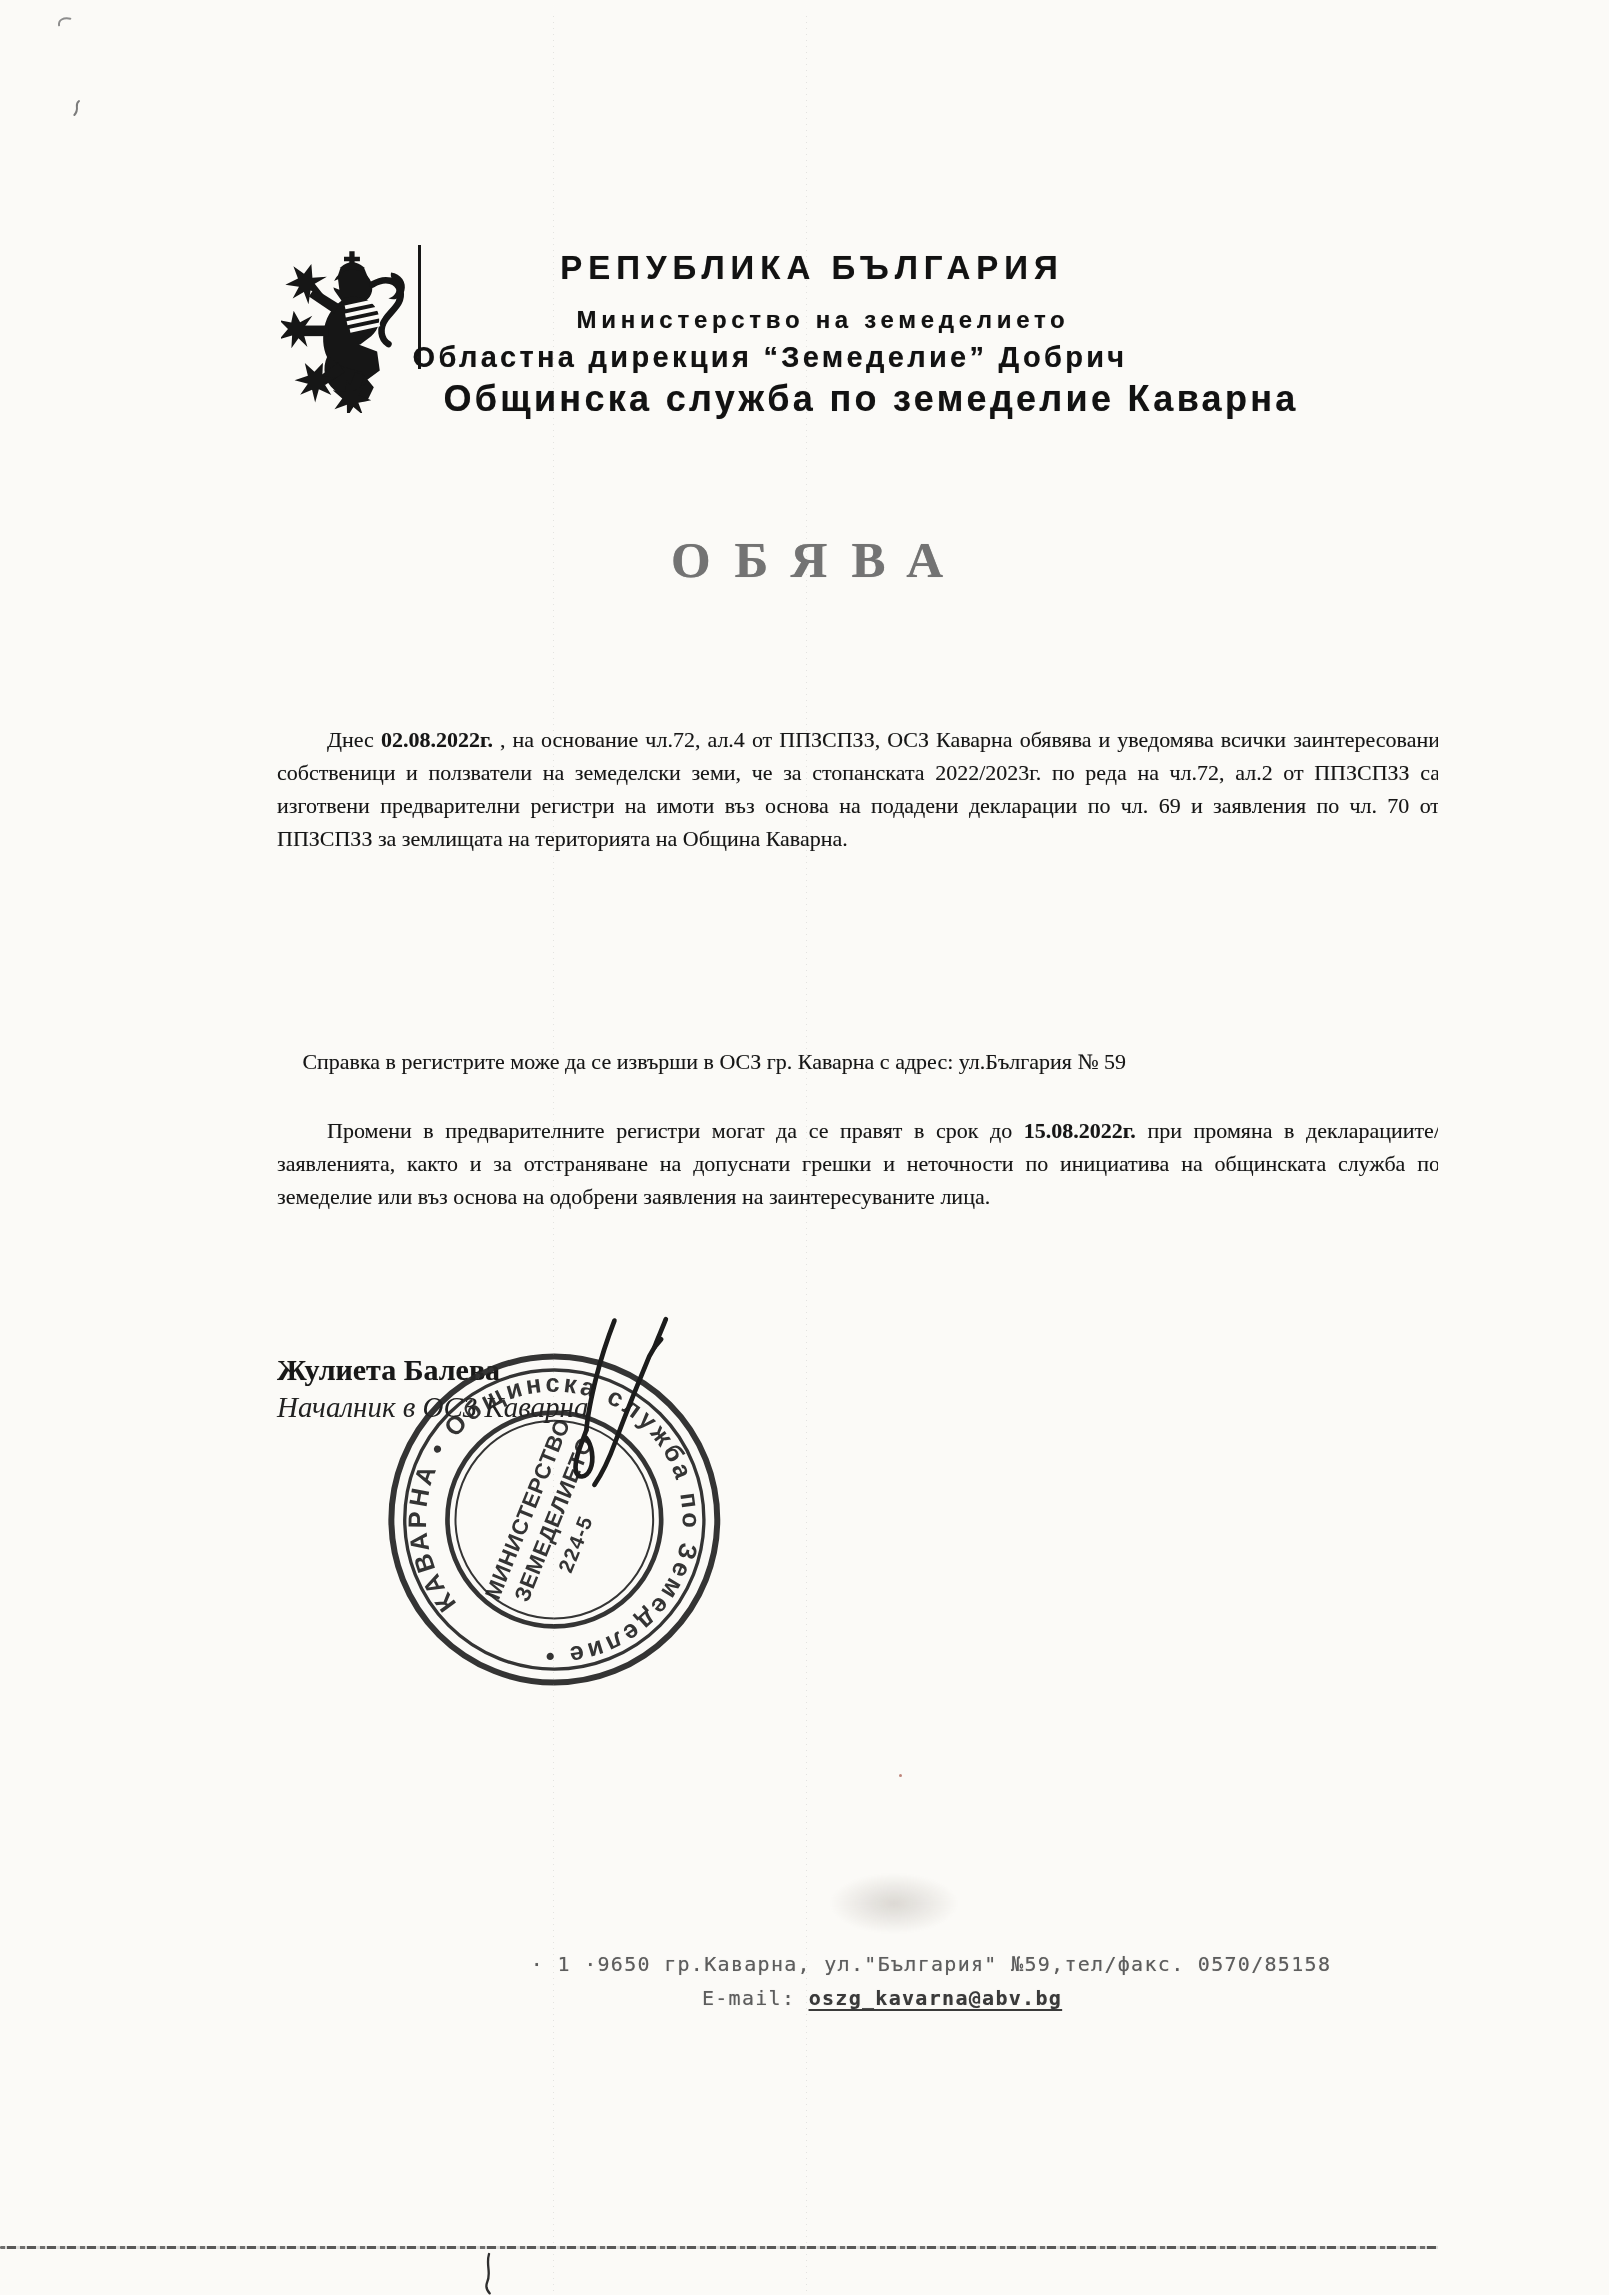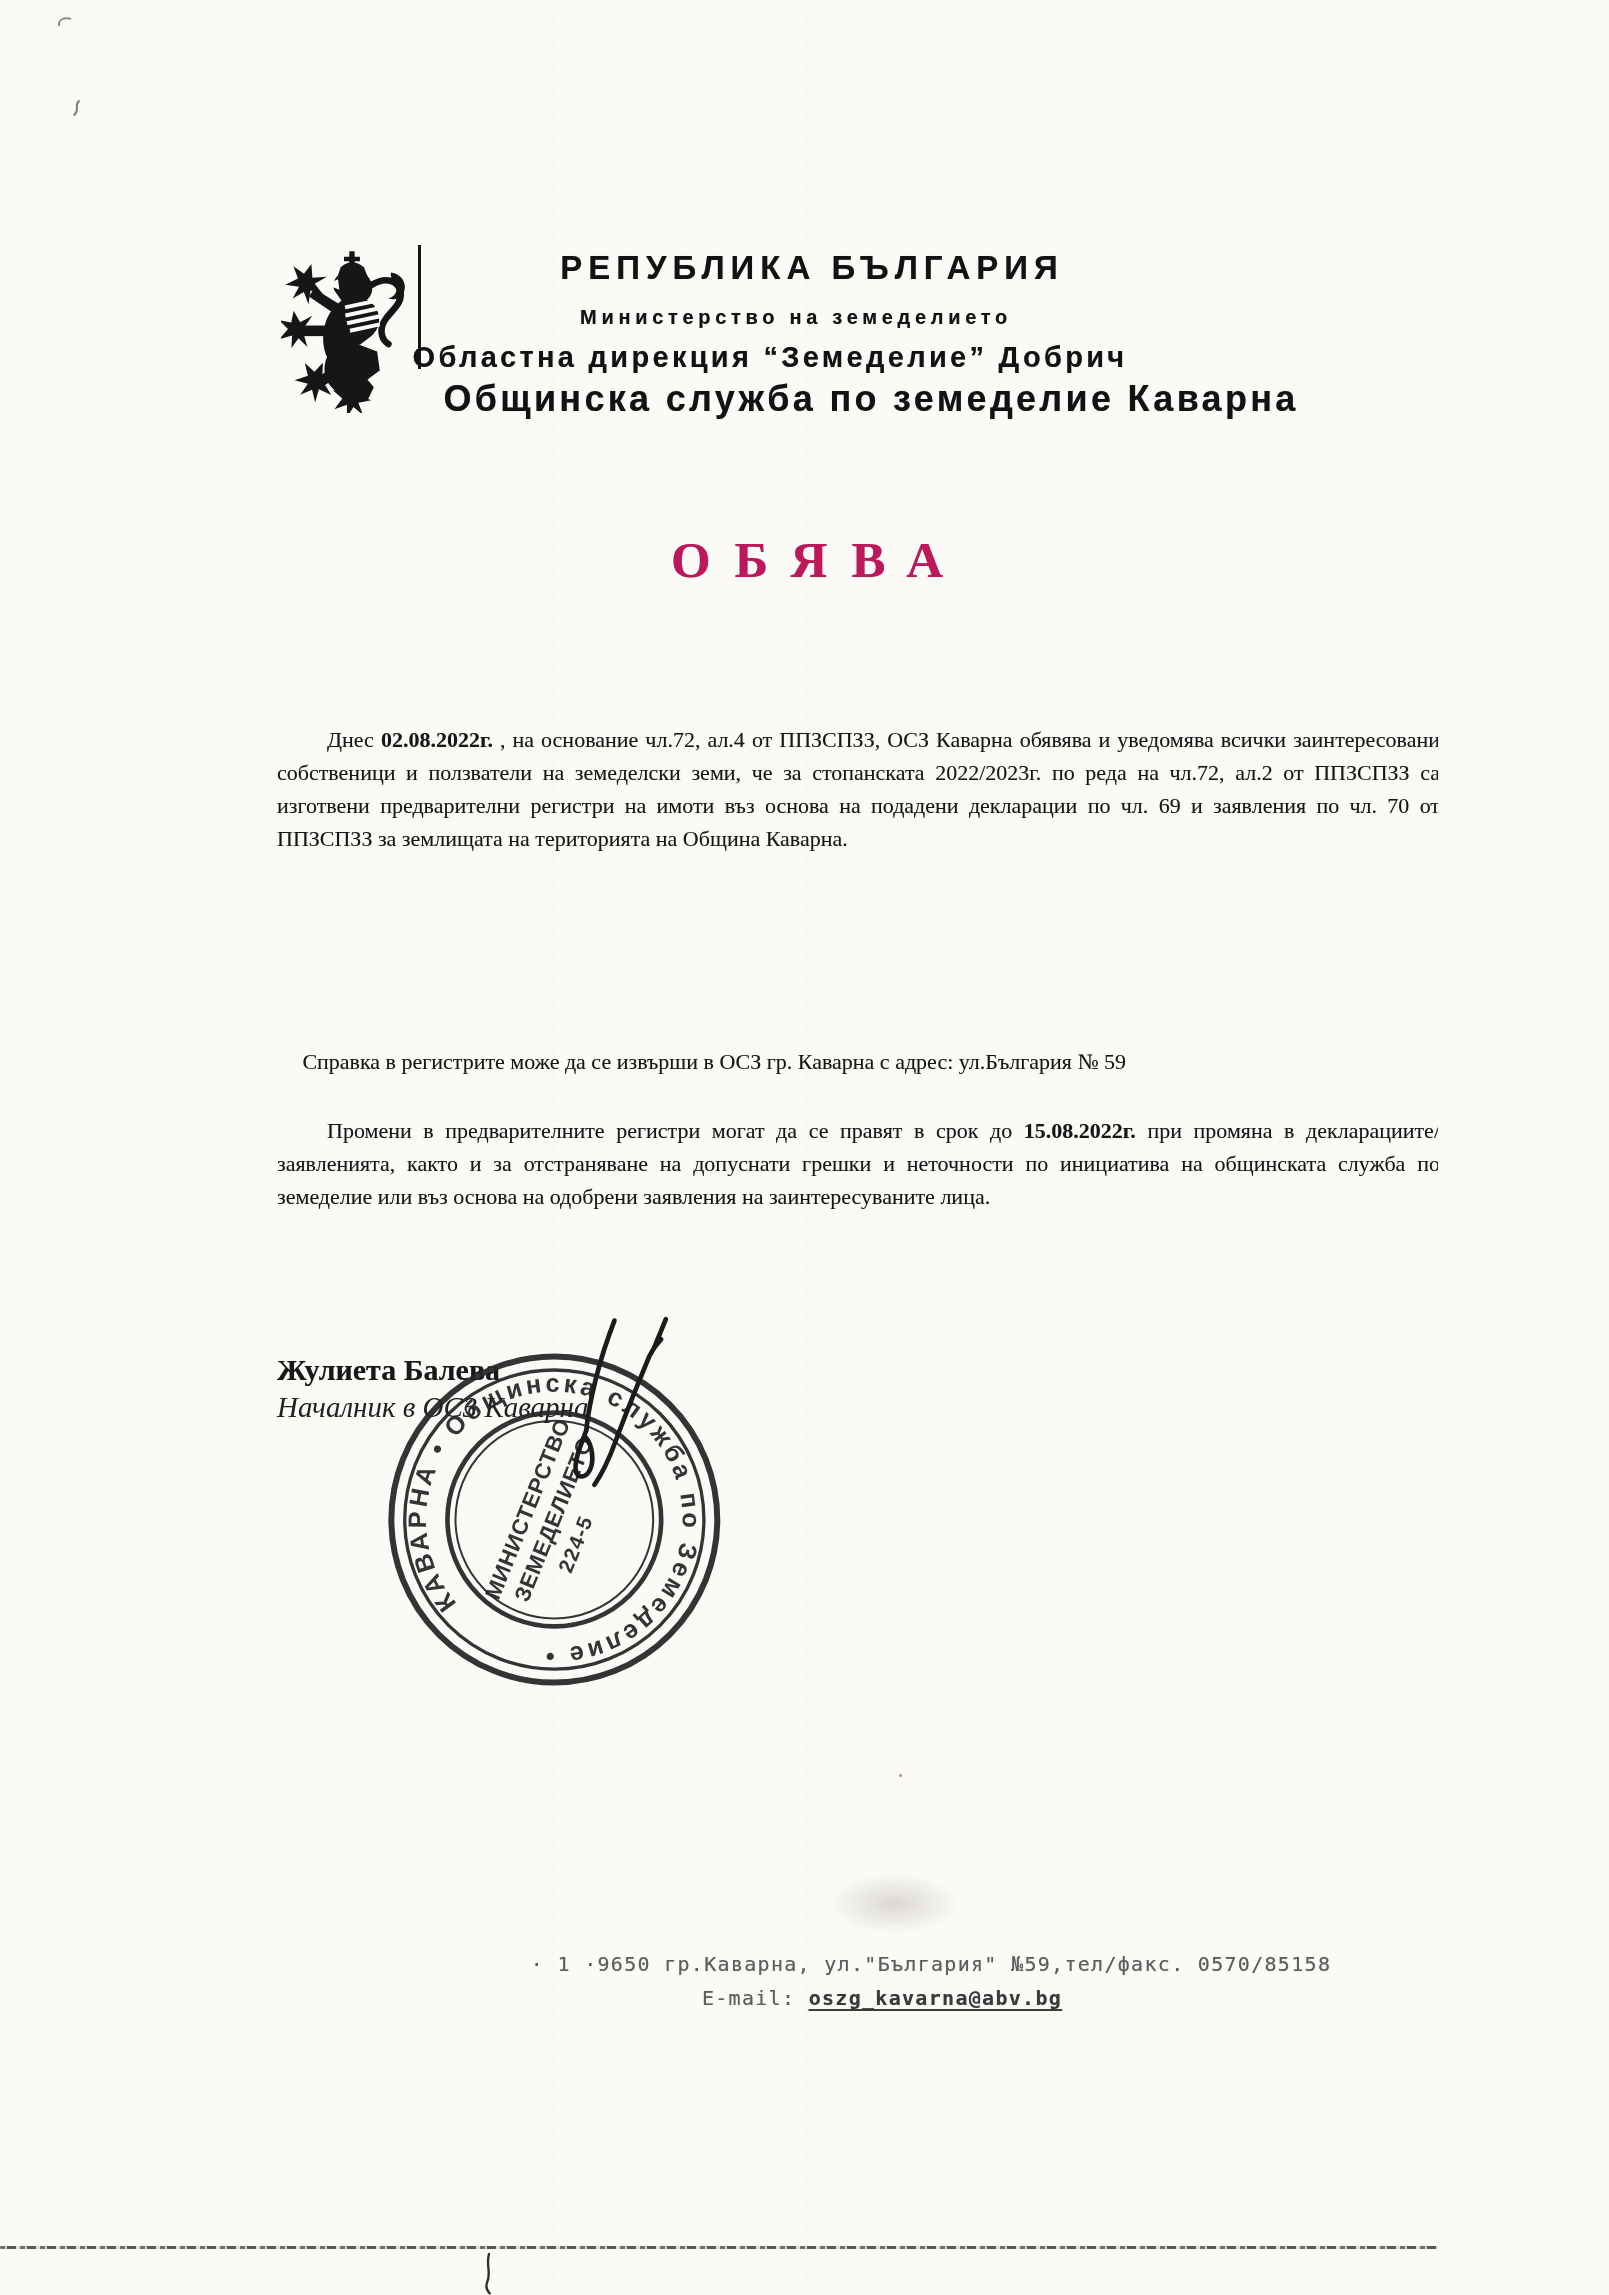--- a/index.html
+++ b/index.html
@@ -16,35 +16,35 @@
   .hdr-line{
     position:absolute;
     font-family:"Liberation Sans",sans-serif;
     font-weight:bold;
     color:#121212;
     white-space:nowrap;
     transform:translateX(-50%);
     text-shadow:0 0 0.7px rgba(0,0,0,.45);
   }
   #hdr-country{left:812px;top:233px;font-size:33px;letter-spacing:6px;}
-  #hdr-ministry{left:796px;top:290px;font-size:20px;letter-spacing:4.7px;}
+  #hdr-ministry{left:823px;top:290px;font-size:24px;letter-spacing:4.7px;}
   #hdr-directorate{left:770px;top:325px;font-size:29px;letter-spacing:3.3px;}
   #hdr-office{left:871px;top:362px;font-size:36px;letter-spacing:3.3px;}
   #lion{position:absolute;left:281px;top:234px;}
   #hdr-divider{
     position:absolute;left:418px;top:229px;width:2.7px;height:124px;
     background:#161616;
   }
   
   #doc-title{
     position:absolute;left:819px;top:515px;
     transform:translateX(-50%);
     font-family:"Liberation Serif",serif;
     font-weight:bold;font-size:51px;letter-spacing:24px;
-    color:#be185d;white-space:nowrap;
+    color:#737373;white-space:nowrap;
     text-shadow:0 0 0.7px rgba(0,0,0,.4);
   }
   
   .body-par{
     position:absolute;left:277px;width:1163px;
     margin:0;
     font-size:22px;line-height:33px;
     text-align:justify;
     color:#161616;
     text-shadow:0 0 0.7px rgba(0,0,0,.3);

